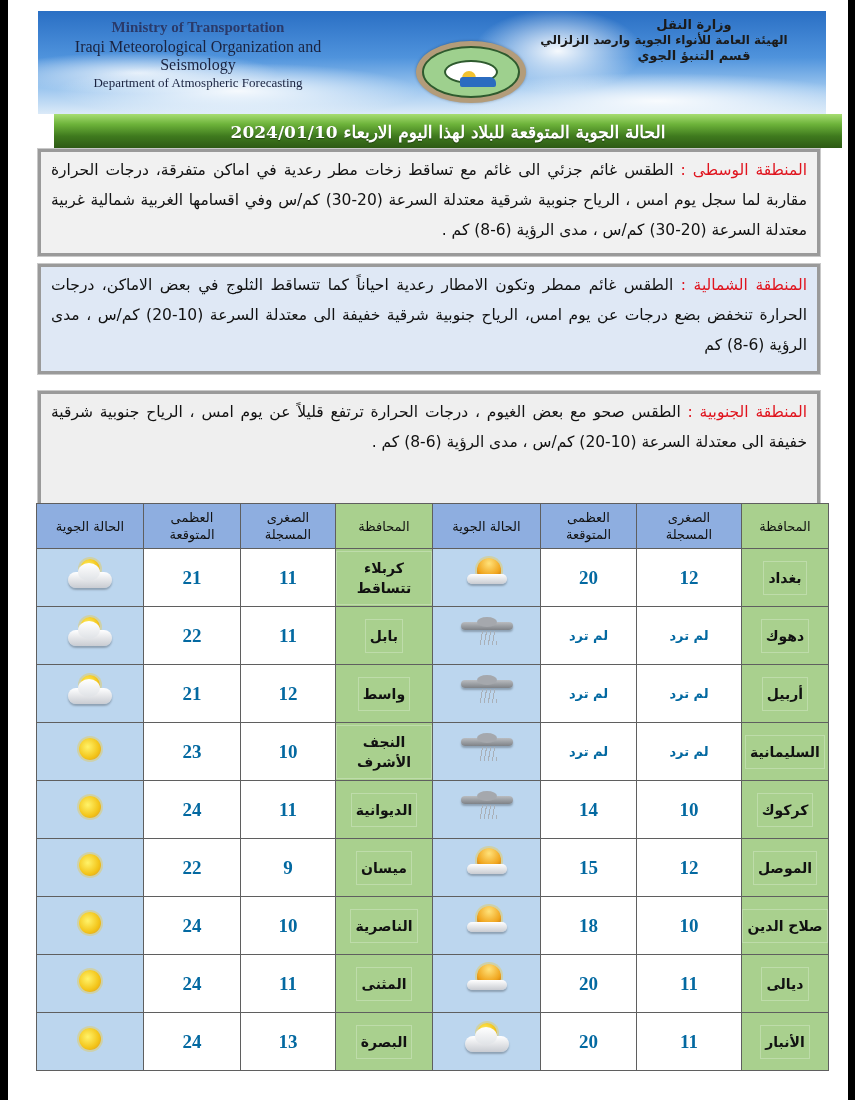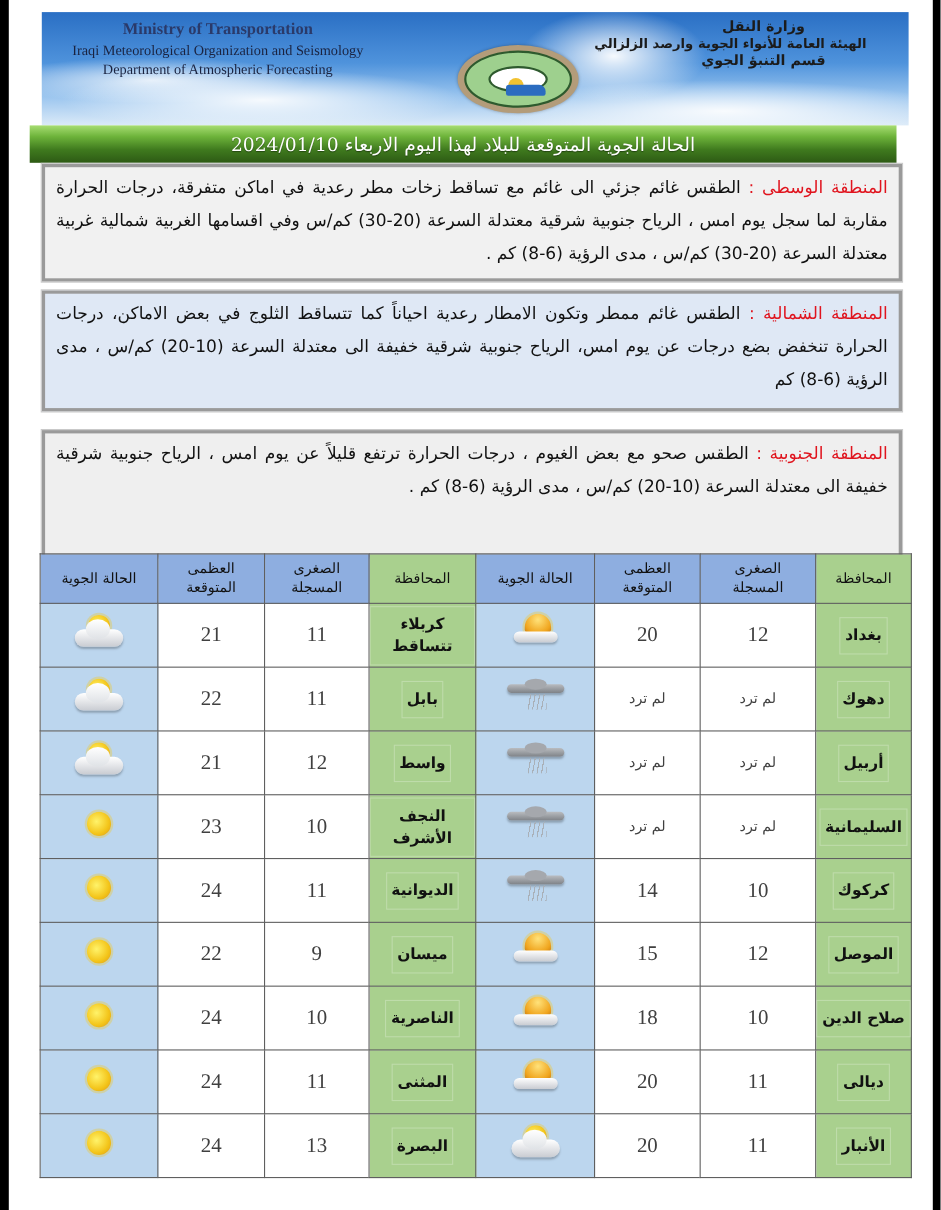--- a/index.html
+++ b/index.html
@@ -21,43 +21,43 @@
       radial-gradient(ellipse 300px 40px at 620px 90px, rgba(255,255,255,0.9), rgba(255,255,255,0) 70%),
       radial-gradient(ellipse 200px 30px at 100px 62px, rgba(255,255,255,0.8), rgba(255,255,255,0) 70%),
       linear-gradient(180deg, #2a6fc4 0%, #4f93dc 45%, #9cc6ef 75%, #dbeaf8 100%);
     overflow:hidden;
   }
   .banner-en {
     position:absolute; left:20px; top:8px; width:280px;
     font-family:"Liberation Serif", serif; color:#1f2d55; text-align:center;
   }
   .banner-en .l1 { font-size:15px; font-weight:bold; color:#2a3a6a; }
-  .banner-en .l2 { font-size:13px; color:#1a2340; margin-top:2px; }
+  .banner-en .l2 { font-size:16px; color:#1a2340; margin-top:2px; }
   .banner-en .l3 { font-size:13px; color:#1a2340; margin-top:1px;text-align:center; }
   .banner-ar {
     position:absolute; right:12px; top:6px; width:300px; direction:rtl;
     text-align:center; font-family:"DejaVu Sans", sans-serif; font-weight:bold; color:#1b1b1b;
   }
   .banner-ar .l1 { font-size:13px; padding-left:60px; }
   .banner-ar .l2 { font-size:12px; margin-top:1px; }
   .banner-ar .l3 { font-size:13px; margin-top:1px; padding-left:60px; }
   .logo {
     position:absolute; left:378px; top:30px; width:110px; height:62px; border-radius:50%;
     background:#b39c7a; box-shadow:0 0 3px rgba(0,0,0,0.3);
   }
   .logo .ring2 { position:absolute; left:6px; top:5px; right:6px; bottom:5px; border-radius:50%; background:#9ed08e; border:2px solid #2e5a2e; }
   .logo .inner { position:absolute; left:20px; top:12px; right:20px; bottom:12px; border-radius:50%; background:#fff; border:2px solid #2e5a2e; }
   .logo .sun { position:absolute; left:16px; top:9px; width:14px; height:8px; border-radius:8px 8px 0 0; background:#f2c230; }
   .logo .land { position:absolute; left:14px; top:15px; width:36px; height:10px; background:#2b6cc0; border-radius:3px 6px 2px 2px; }
 
   
   .titlebar {
-    position:absolute; left:19px; top:114px; width:788px; height:34px;
+    position:absolute; left:46px; top:114px; width:788px; height:34px;
     background:linear-gradient(180deg,#a7dd72 0%,#6db33a 30%,#3f7a1e 65%,#2d5a14 100%);
-    text-align:center; direction:rtl; color:#fff; font-weight:normal;
+    text-align:center; direction:rtl; color:#fff; font-weight:bold;
     font-size:17px; line-height:36px;
     font-family:"DejaVu Serif", serif;
     text-shadow:0 1px 1px rgba(0,0,0,0.4);
   }
 
   
   .region {
     position:absolute; left:30px; width:782px;
     border:3px solid #9a9a9a; outline:1px solid #c9c9c9;
     direction:rtl; text-align:justify;
@@ -84,21 +84,21 @@
   }
   th.h-gov { background:#a9d08e; }
   th.h-blue { background:#8eaee0; }
   table.fc td { height:57px; }
   td.gov {
     background:#a9d08e; font-size:14px; line-height:20px; font-weight:bold; color:#111;
     box-shadow: inset 0 0 0 6px rgba(255,255,255,0.0);
   }
   td.gov span { display:inline-block; padding:6px 4px; border:1px solid rgba(255,255,255,0.25); }
   td.num {
-    background:#fff; font-family:"Liberation Serif", serif; font-weight:normal; font-size:19px; color:#404040;
+    background:#fff; font-family:"Liberation Serif", serif; font-weight:bold; font-size:19px; color:#0369a1;
   }
   td.num.txt { font-family:"DejaVu Sans", sans-serif; font-size:13px; }
   td.wx { background:#bcd6ee; }
 
   
   .ic { position:relative; display:inline-block; width:56px; height:40px; }
   .ic .sun {
     position:absolute; left:17px; top:8px; width:22px; height:22px; border-radius:50%;
     background:radial-gradient(circle at 40% 40%, #fff36a, #f3c419 60%, #d7941a);
     box-shadow:0 0 0 2px rgba(240,200,40,0.35);

